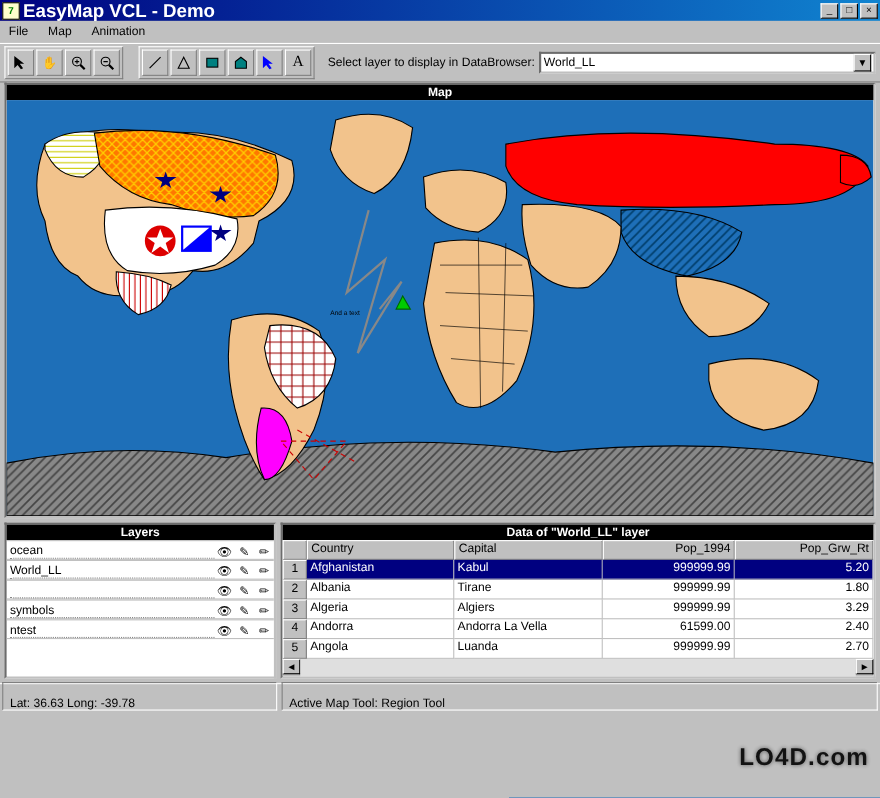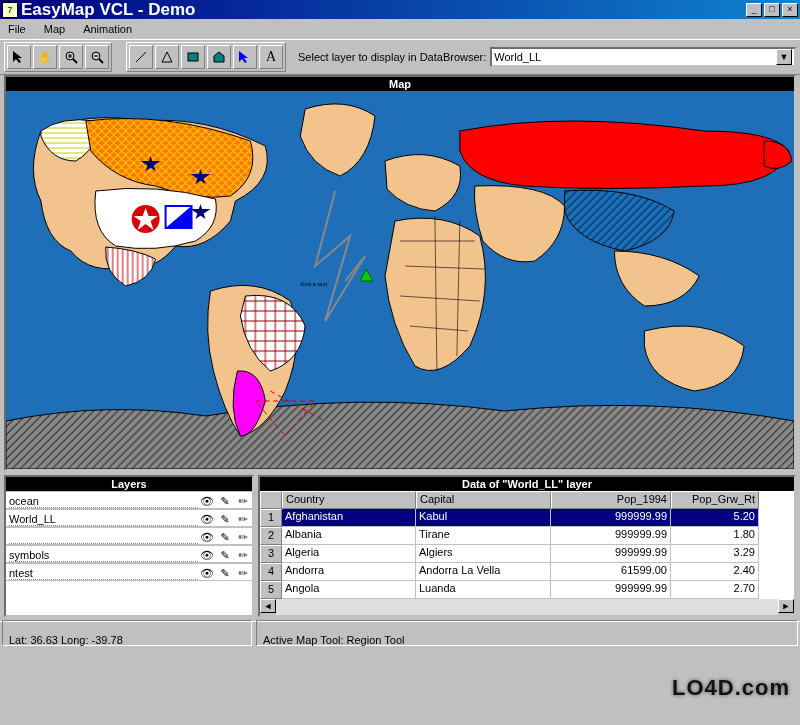--- a/index.html
+++ b/index.html
@@ -38,21 +38,21 @@
 
   .data-panel { flex:1; border: 2px inset #c0c0c0; background:#fff; display:flex; flex-direction:column; }
   .grid { flex:1; display:flex; flex-direction:column; background:#fff; overflow:hidden; font-size:11px; }
   .grid-row { display:flex; height:18px; }
   .grid-hdr .cell { background:#c0c0c0; border:1px solid; border-color:#fff #808080 #808080 #fff; }
   .cell { border-right:1px solid #c0c0c0; border-bottom:1px solid #c0c0c0; padding:1px 3px; overflow:hidden; white-space:nowrap; }
   .rownum { width:22px; background:#c0c0c0; border:1px solid; border-color:#fff #808080 #808080 #fff; text-align:center; }
   .c-country { width:134px; }
   .c-capital { width:135px; }
   .c-pop { width:120px; text-align:right; }
-  .c-grw { width:88px; text-align:right; }
+  .c-grw { width:126px; text-align:right; }
   .sel .cell:not(.rownum){ background:#000080; color:#fff; }
   .hscroll { height:16px; background:#c0c0c0; display:flex; }
   .hscroll .thumb { background:#c0c0c0; border:1px solid; border-color:#fff #000 #000 #fff; width:16px; height:14px; text-align:center; line-height:12px; font-size:9px; }
   .hscroll .track { flex:1; background:#dfdfdf; }
 
   .statusbar { height: 22px; background: #c0c0c0; border-top: 1px solid #fff; display: flex; align-items: center; padding: 0 2px; gap: 4px; }
   .statuscell { border: 1px solid #808080; border-top-color:#808080; border-left-color:#808080; border-right-color:#fff; border-bottom-color:#fff; padding:12px 6px; height:18px; line-height:14px; }
   .statuscell.sc1 { width: 250px; }
   .statuscell.sc2 { flex: 1; }
 

